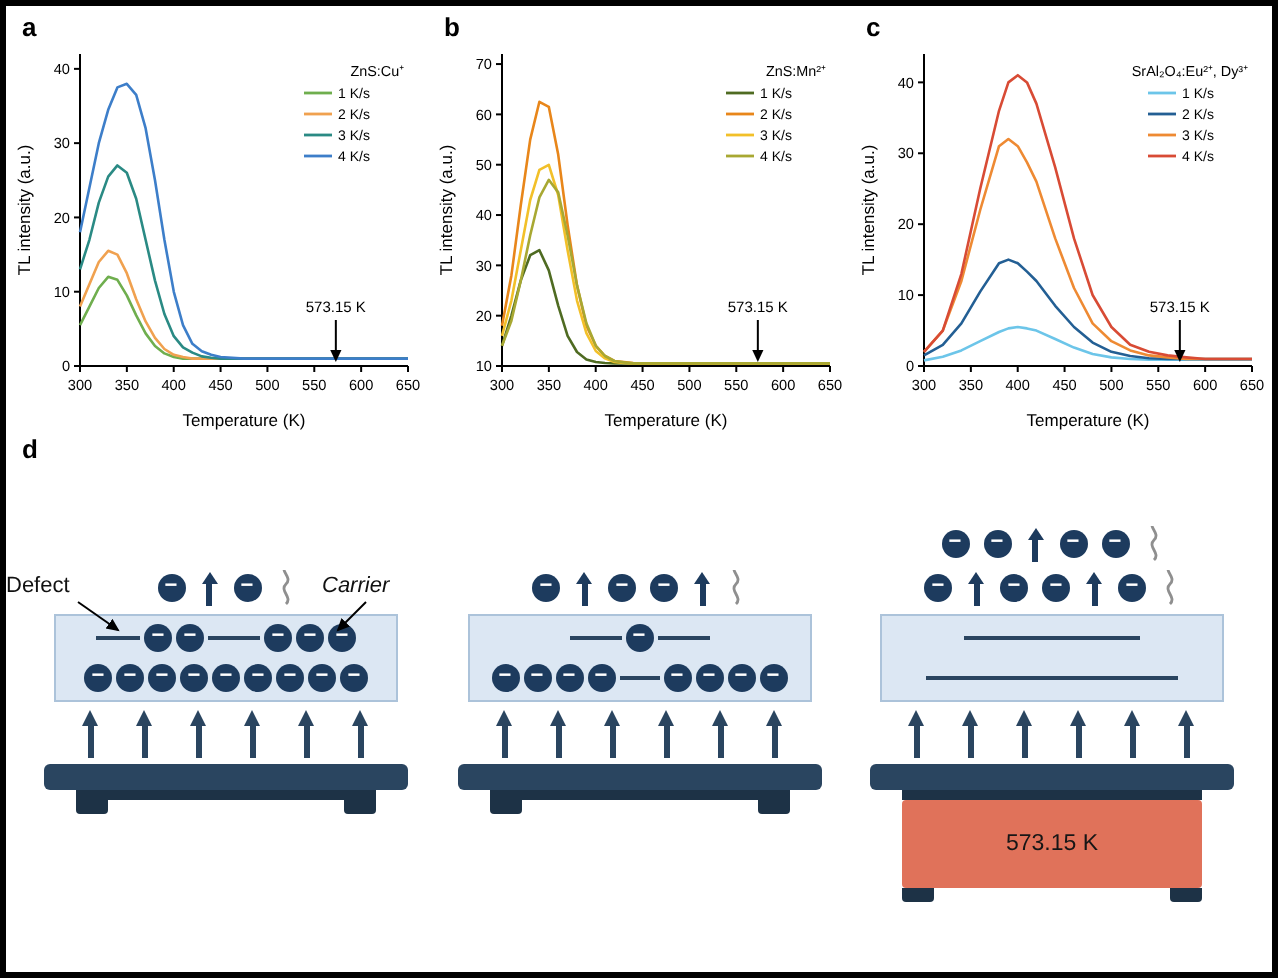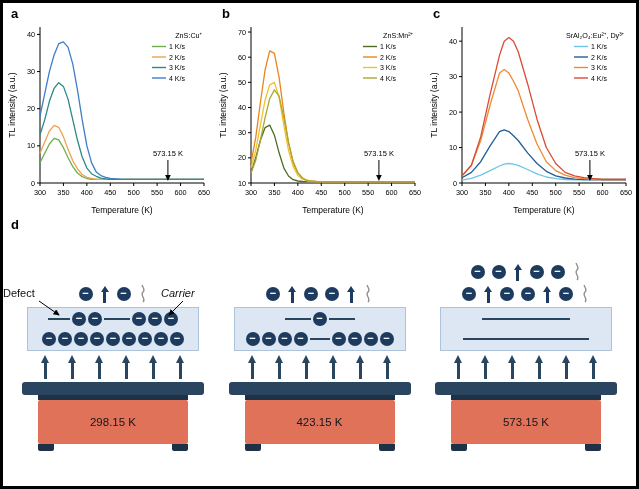--- a/index.html
+++ b/index.html
@@ -261,23 +261,20 @@
           <div class="heat">
             <div class="arr big"></div>
             <div class="arr big"></div>
             <div class="arr big"></div>
             <div class="arr big"></div>
             <div class="arr big"></div>
             <div class="arr big"></div>
           </div>
           <div class="plate"></div>
           <div class="strip"></div>
-          <div class="base">
-            <span>298.15 K</span>
-          </div>
           <div class="feet">
             <div class="foot"></div>
             <div class="foot"></div>
           </div>
         </div>
         <div class="stage">
           <div class="escape">
             <div class="esc-row">
               <div class="el">−</div>
               <div class="arr"></div>
@@ -310,23 +307,20 @@
           <div class="heat">
             <div class="arr big"></div>
             <div class="arr big"></div>
             <div class="arr big"></div>
             <div class="arr big"></div>
             <div class="arr big"></div>
             <div class="arr big"></div>
           </div>
           <div class="plate"></div>
           <div class="strip"></div>
-          <div class="base">
-            <span>423.15 K</span>
-          </div>
           <div class="feet">
             <div class="foot"></div>
             <div class="foot"></div>
           </div>
         </div>
         <div class="stage">
           <div class="escape">
             <div class="esc-row">
               <div class="el">−</div>
               <div class="el">−</div>

